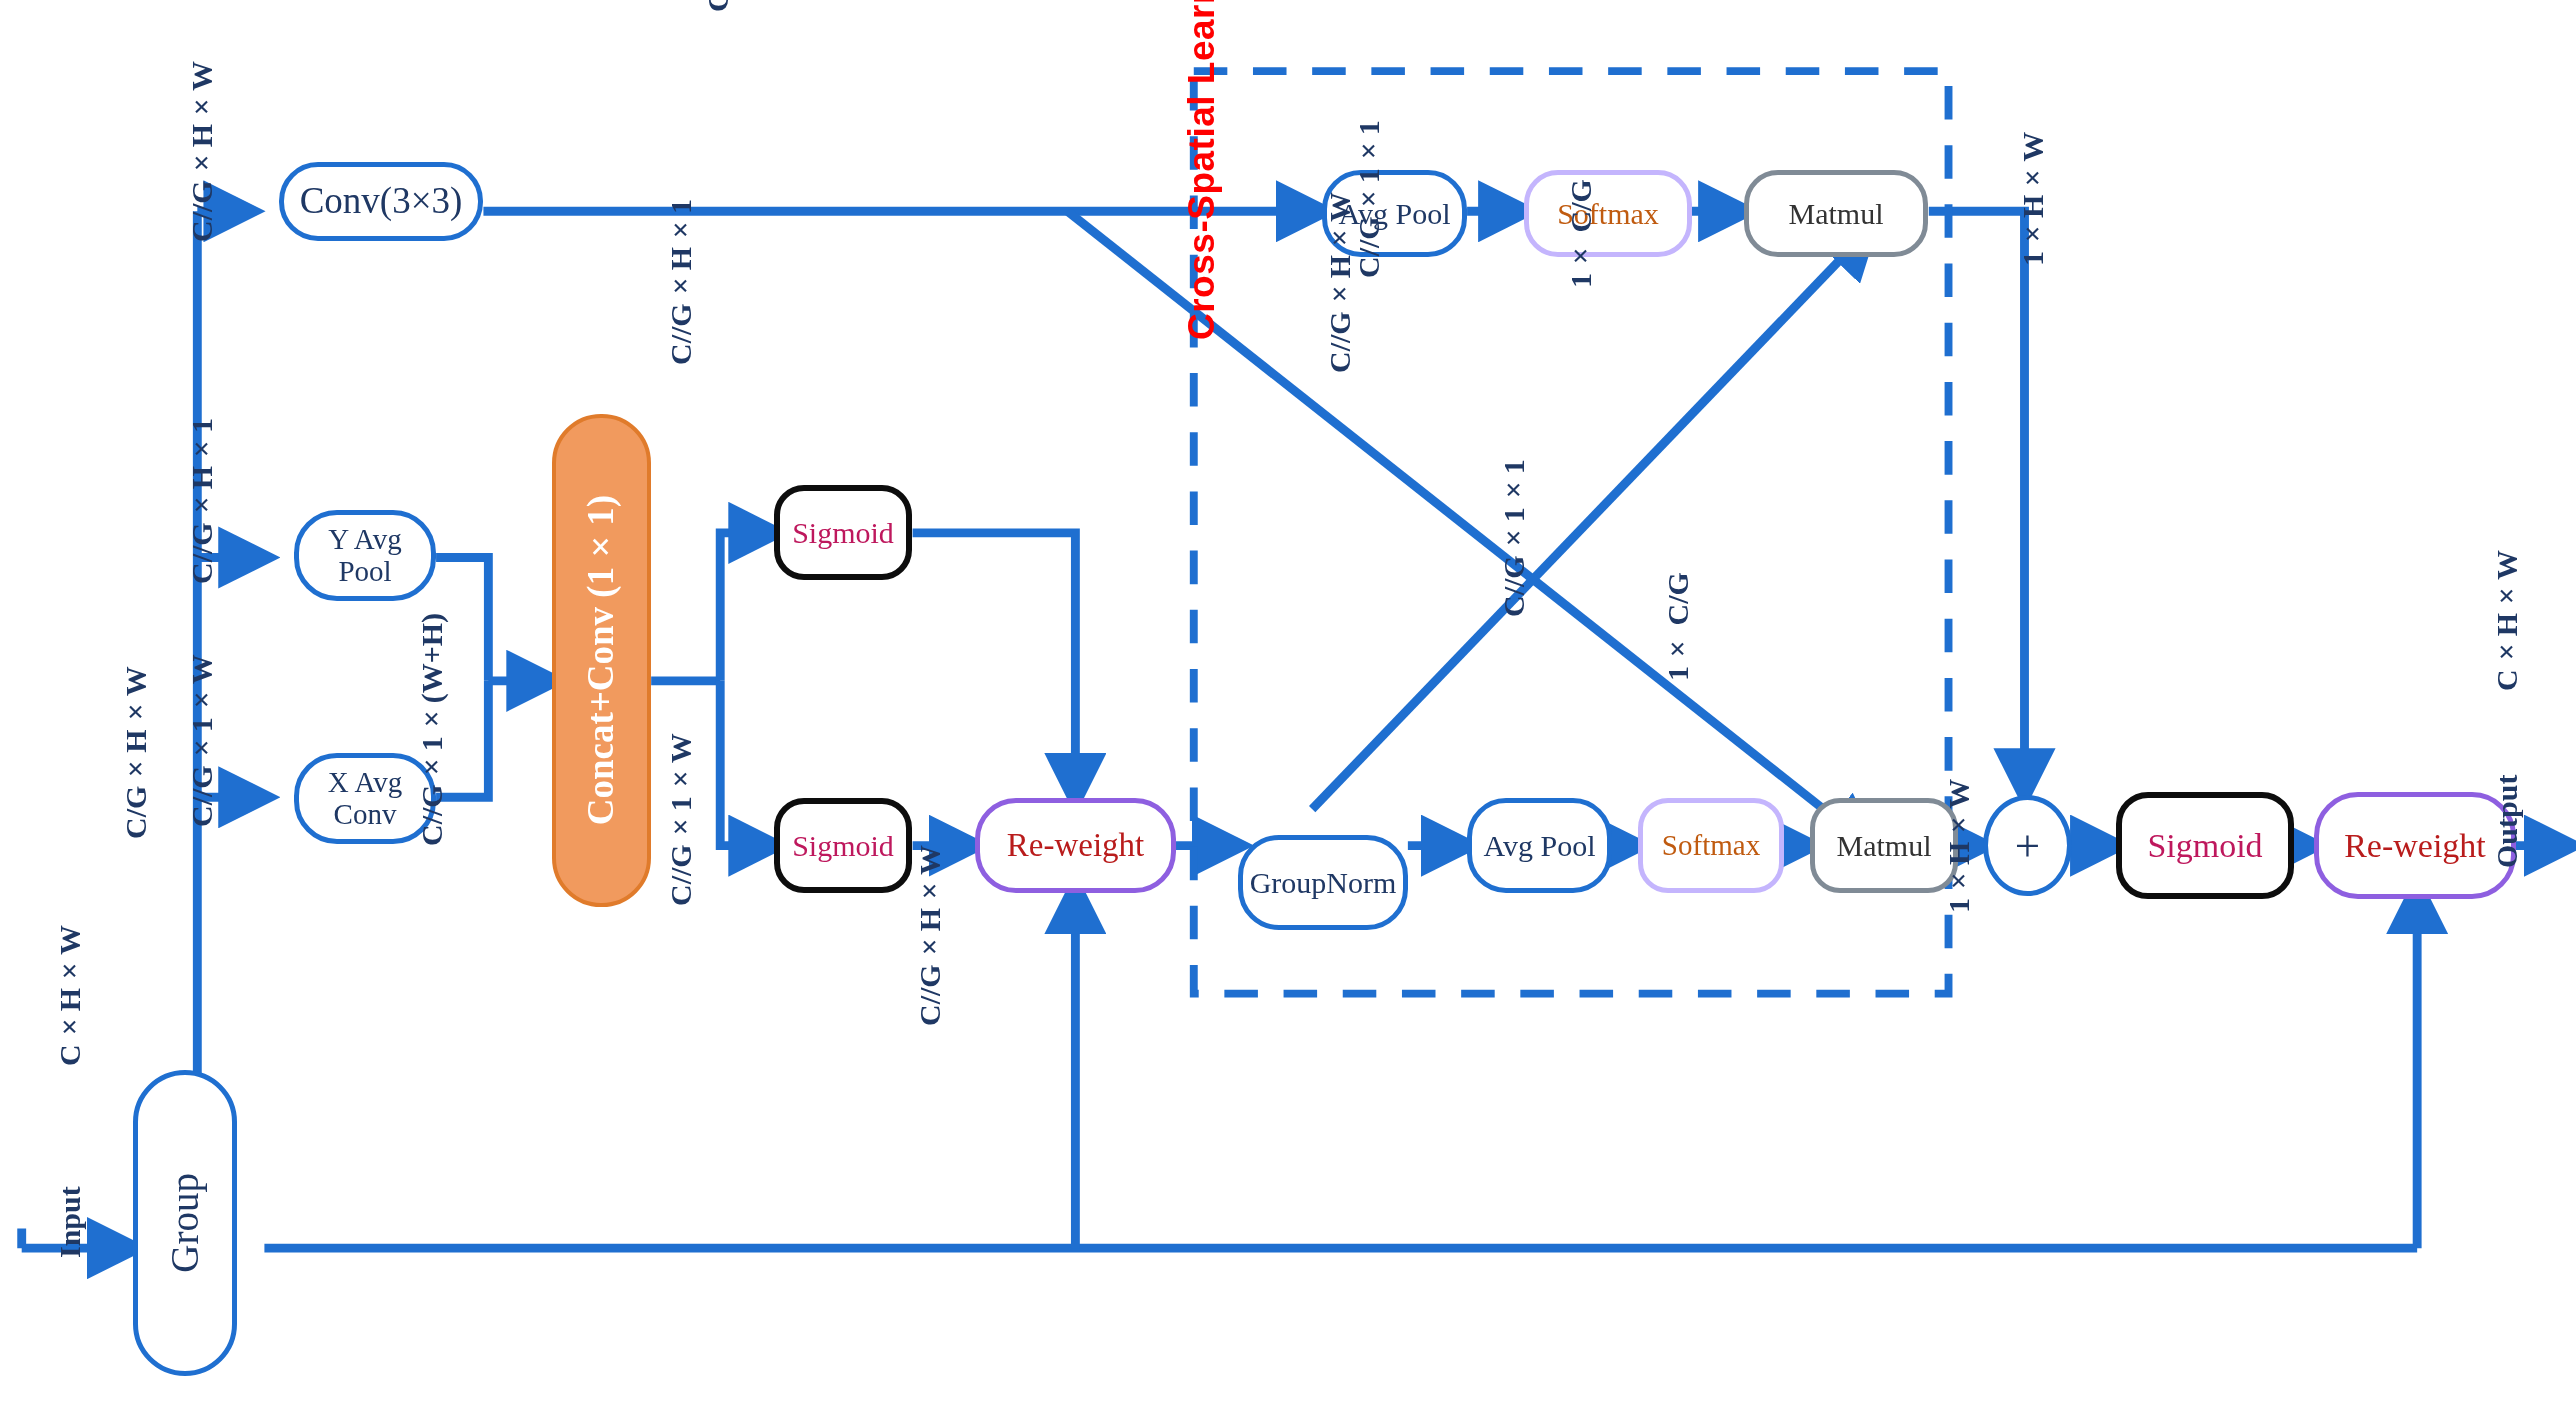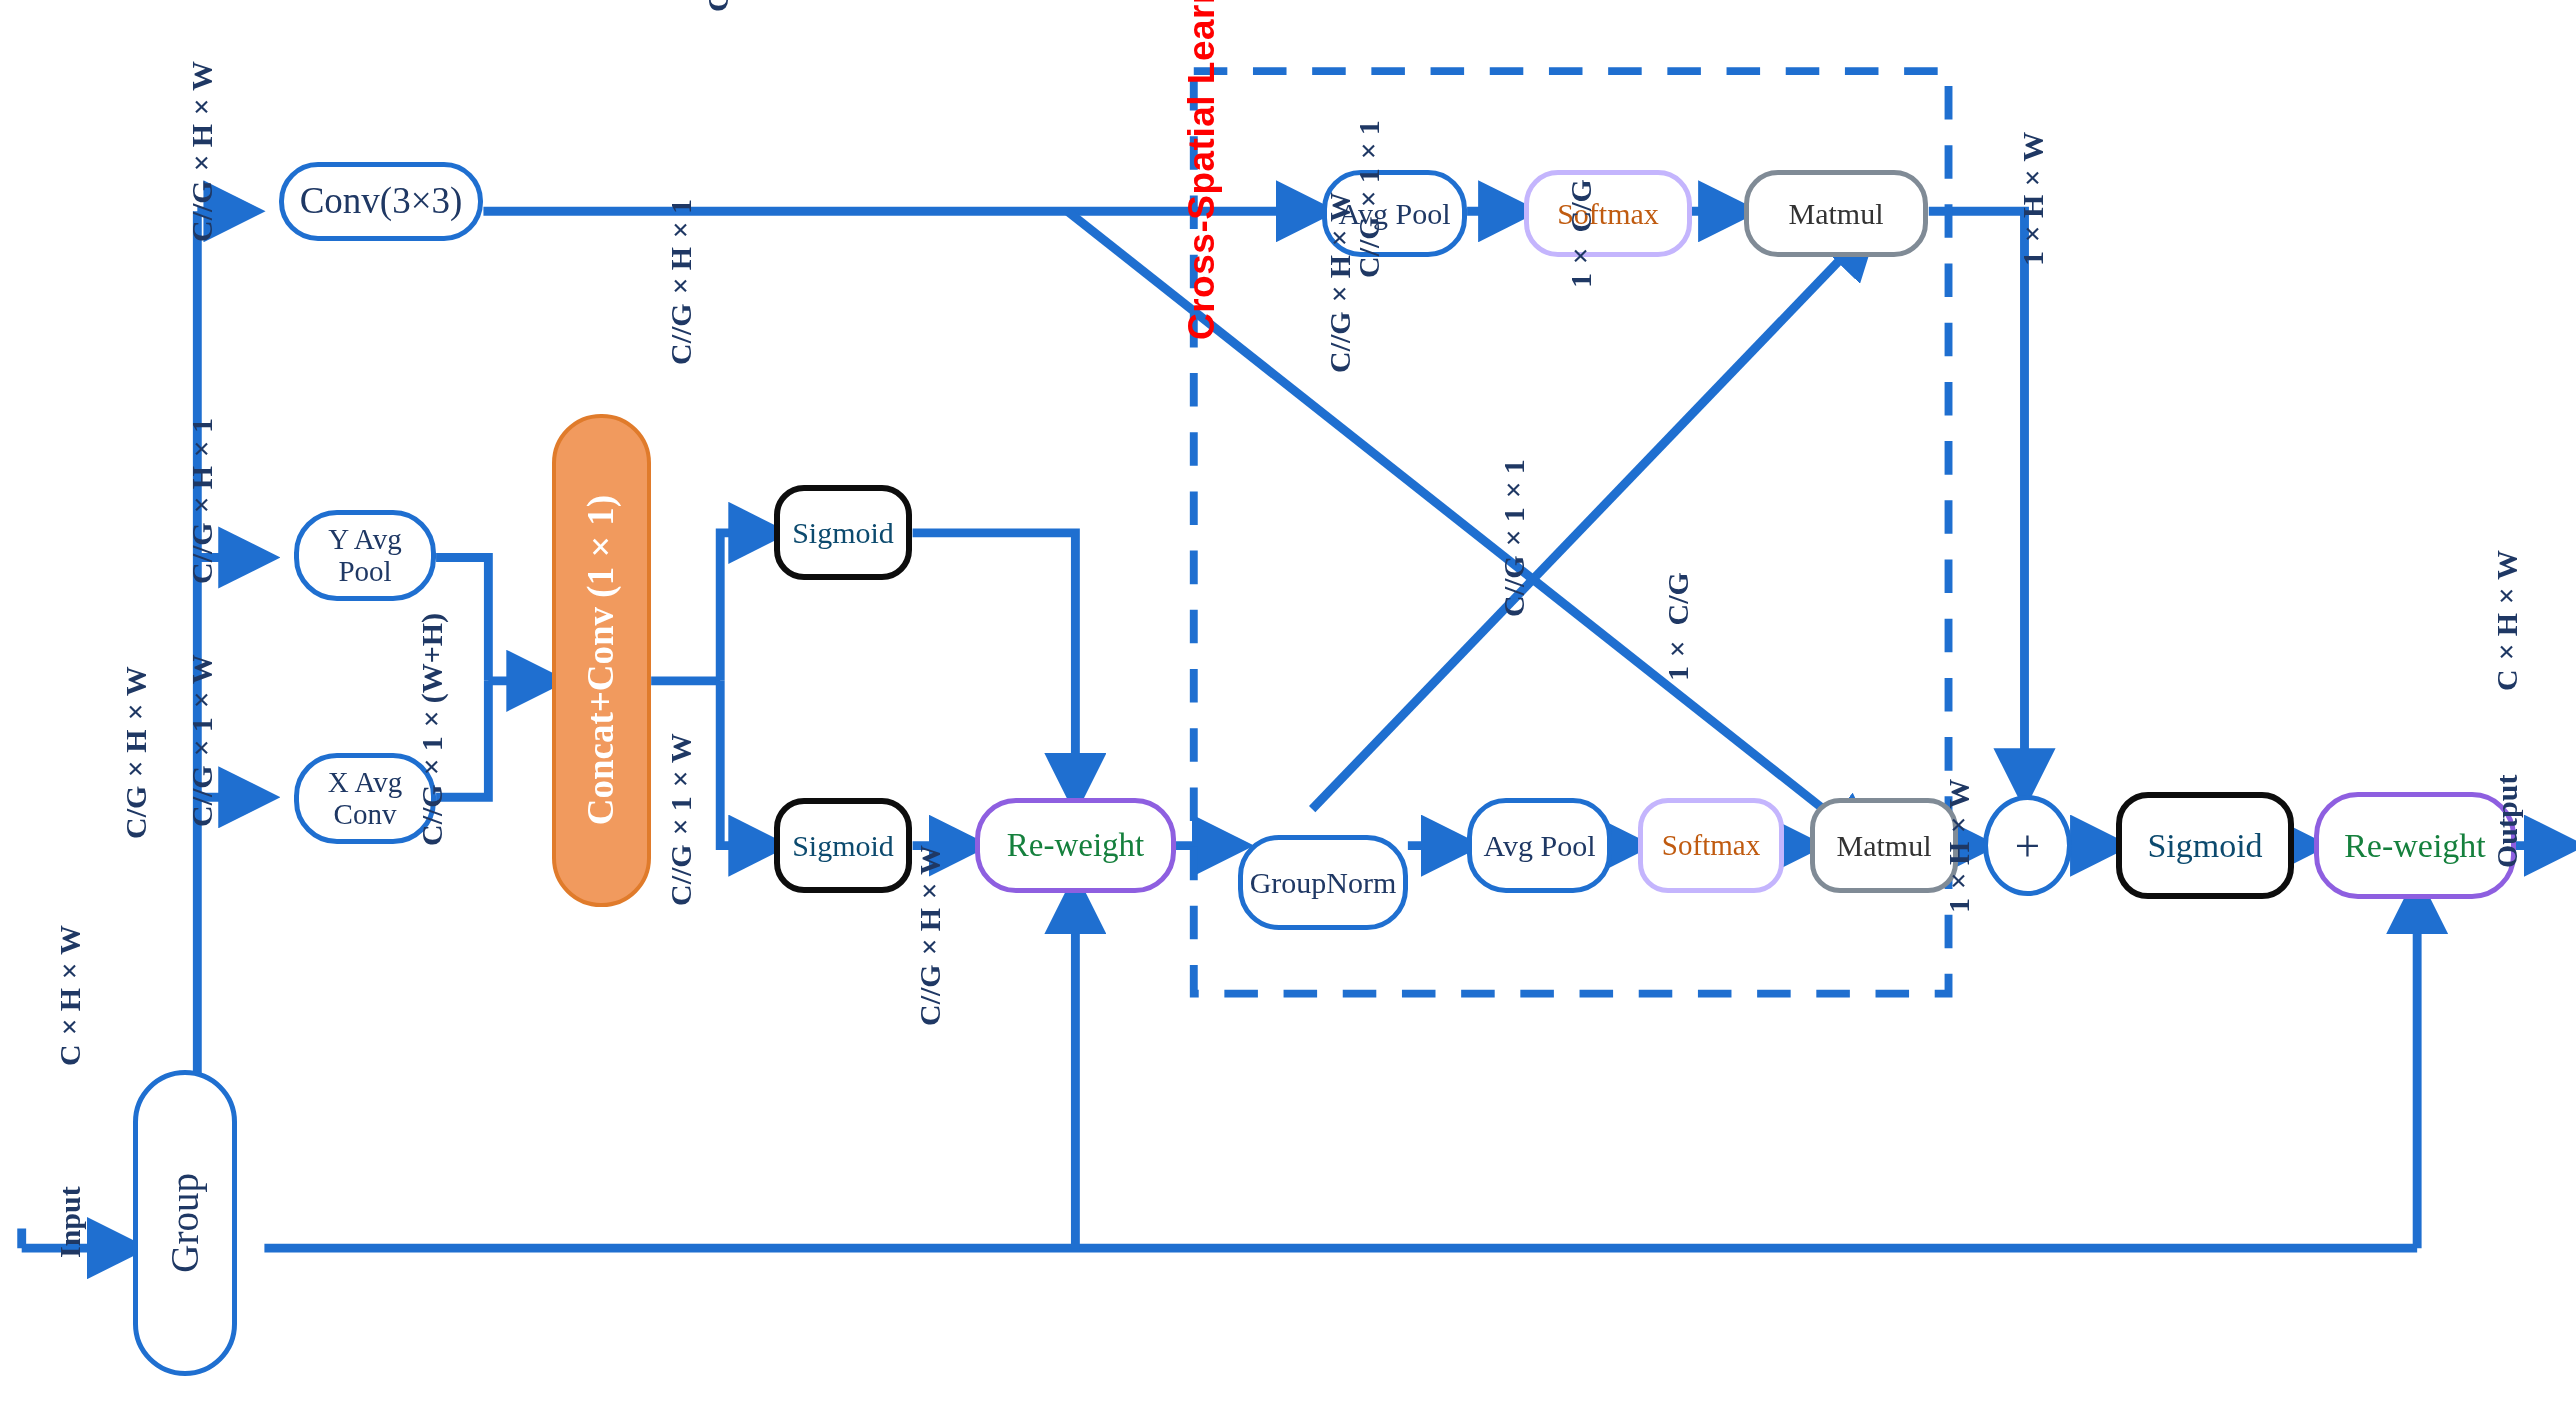--- a/index.html
+++ b/index.html
@@ -4,24 +4,24 @@
 <style>
   html,body{margin:0;padding:0;background:#ffffff;}
   body{font-family:"Liberation Serif", serif;}
   #stage{position:relative;width:2576px;height:1414px;background:#fff;overflow:hidden;}
   #wires{position:absolute;left:0;top:0;width:2576px;height:1414px;}
 
   .node{position:absolute;box-sizing:border-box;display:flex;align-items:center;
         justify-content:center;text-align:center;background:#fff;
         font-family:"Liberation Serif", serif;color:#1f3864;line-height:1.1;}
   .node.blue   {border:5px solid #1f6fd0;}
-  .node.black  {border:6px solid #0d0d0d;color:#0c4a6e;}
+  .node.black  {border:6px solid #0d0d0d;color:#be185d;}
   .node.orange {border:5px solid #c4b5fd;color:#C05B10;}
   .node.gray   {border:5px solid #808b96;color:#333;}
-  .node.purple {border:5px solid #8e5fe0;color:#15803d;text-align:center;}
+  .node.purple {border:5px solid #8e5fe0;color:#b91c1c;text-align:center;}
   .node.filled {background:#F19A5E;border:4px solid #E07B2B;color:#fff;}
 
   .lbl{position:absolute;color:#1f3864;font-family:"Liberation Serif", serif;
        font-weight:600;white-space:nowrap;transform-origin:0 0;}
   .vtxt{writing-mode:vertical-rl;transform:rotate(180deg);}
   .red-title{color:#FF0000;font-family:"Liberation Sans", sans-serif;font-weight:bold;}
   .plus{position:absolute;box-sizing:border-box;border:5px solid #1f6fd0;
         border-radius:50%;background:#fff;display:flex;align-items:center;
         justify-content:center;color:#1f3864;}
 </style>

